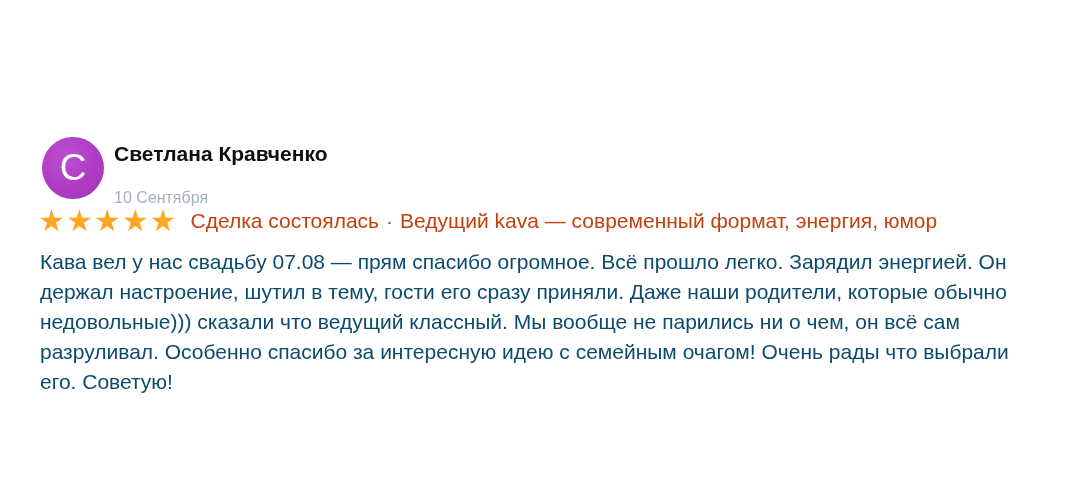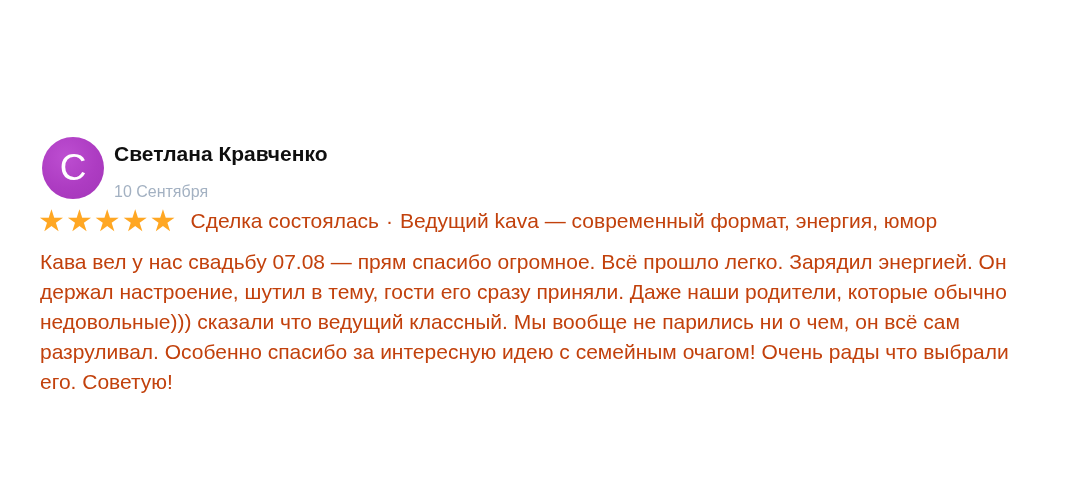--- a/index.html
+++ b/index.html
@@ -40,31 +40,30 @@
     font-size: 37px;
     font-weight: 400;
     line-height: 1;
     transform: translateY(-1px);
   }
   .header-info {
     margin-left: 10px;
     padding-top: 5px;
     display: flex;
     flex-direction: column;
-    gap: 12px;
   }
   .author-name {
     font-size: 21px;
     font-weight: 700;
     color: #0f0f0f;
     line-height: 24px;
     cursor: pointer;
   }
   .review-date {
-    margin-top: 4px;
+    margin-top: 22px;
     font-size: 16px;
     font-weight: 400;
     color: #a3b1c2;
     line-height: 19px;
   }
   
   .rating-row {
     position: absolute;
     left: 38px;
     top: 204px;
@@ -89,21 +88,21 @@
     margin: 0 7px;
   }
   
   .review-text {
     position: absolute;
     left: 40px;
     top: 247px;
     width: 1008px;
     font-size: 21px;
     line-height: 30px;
-    color: #c2410c;
+    color: #0c4a6e;
     white-space: pre-line;
   }
 </style>
 </head>
 <body>
 
 <div class="page">
 
   <div class="review-header">
     <div class="avatar">

